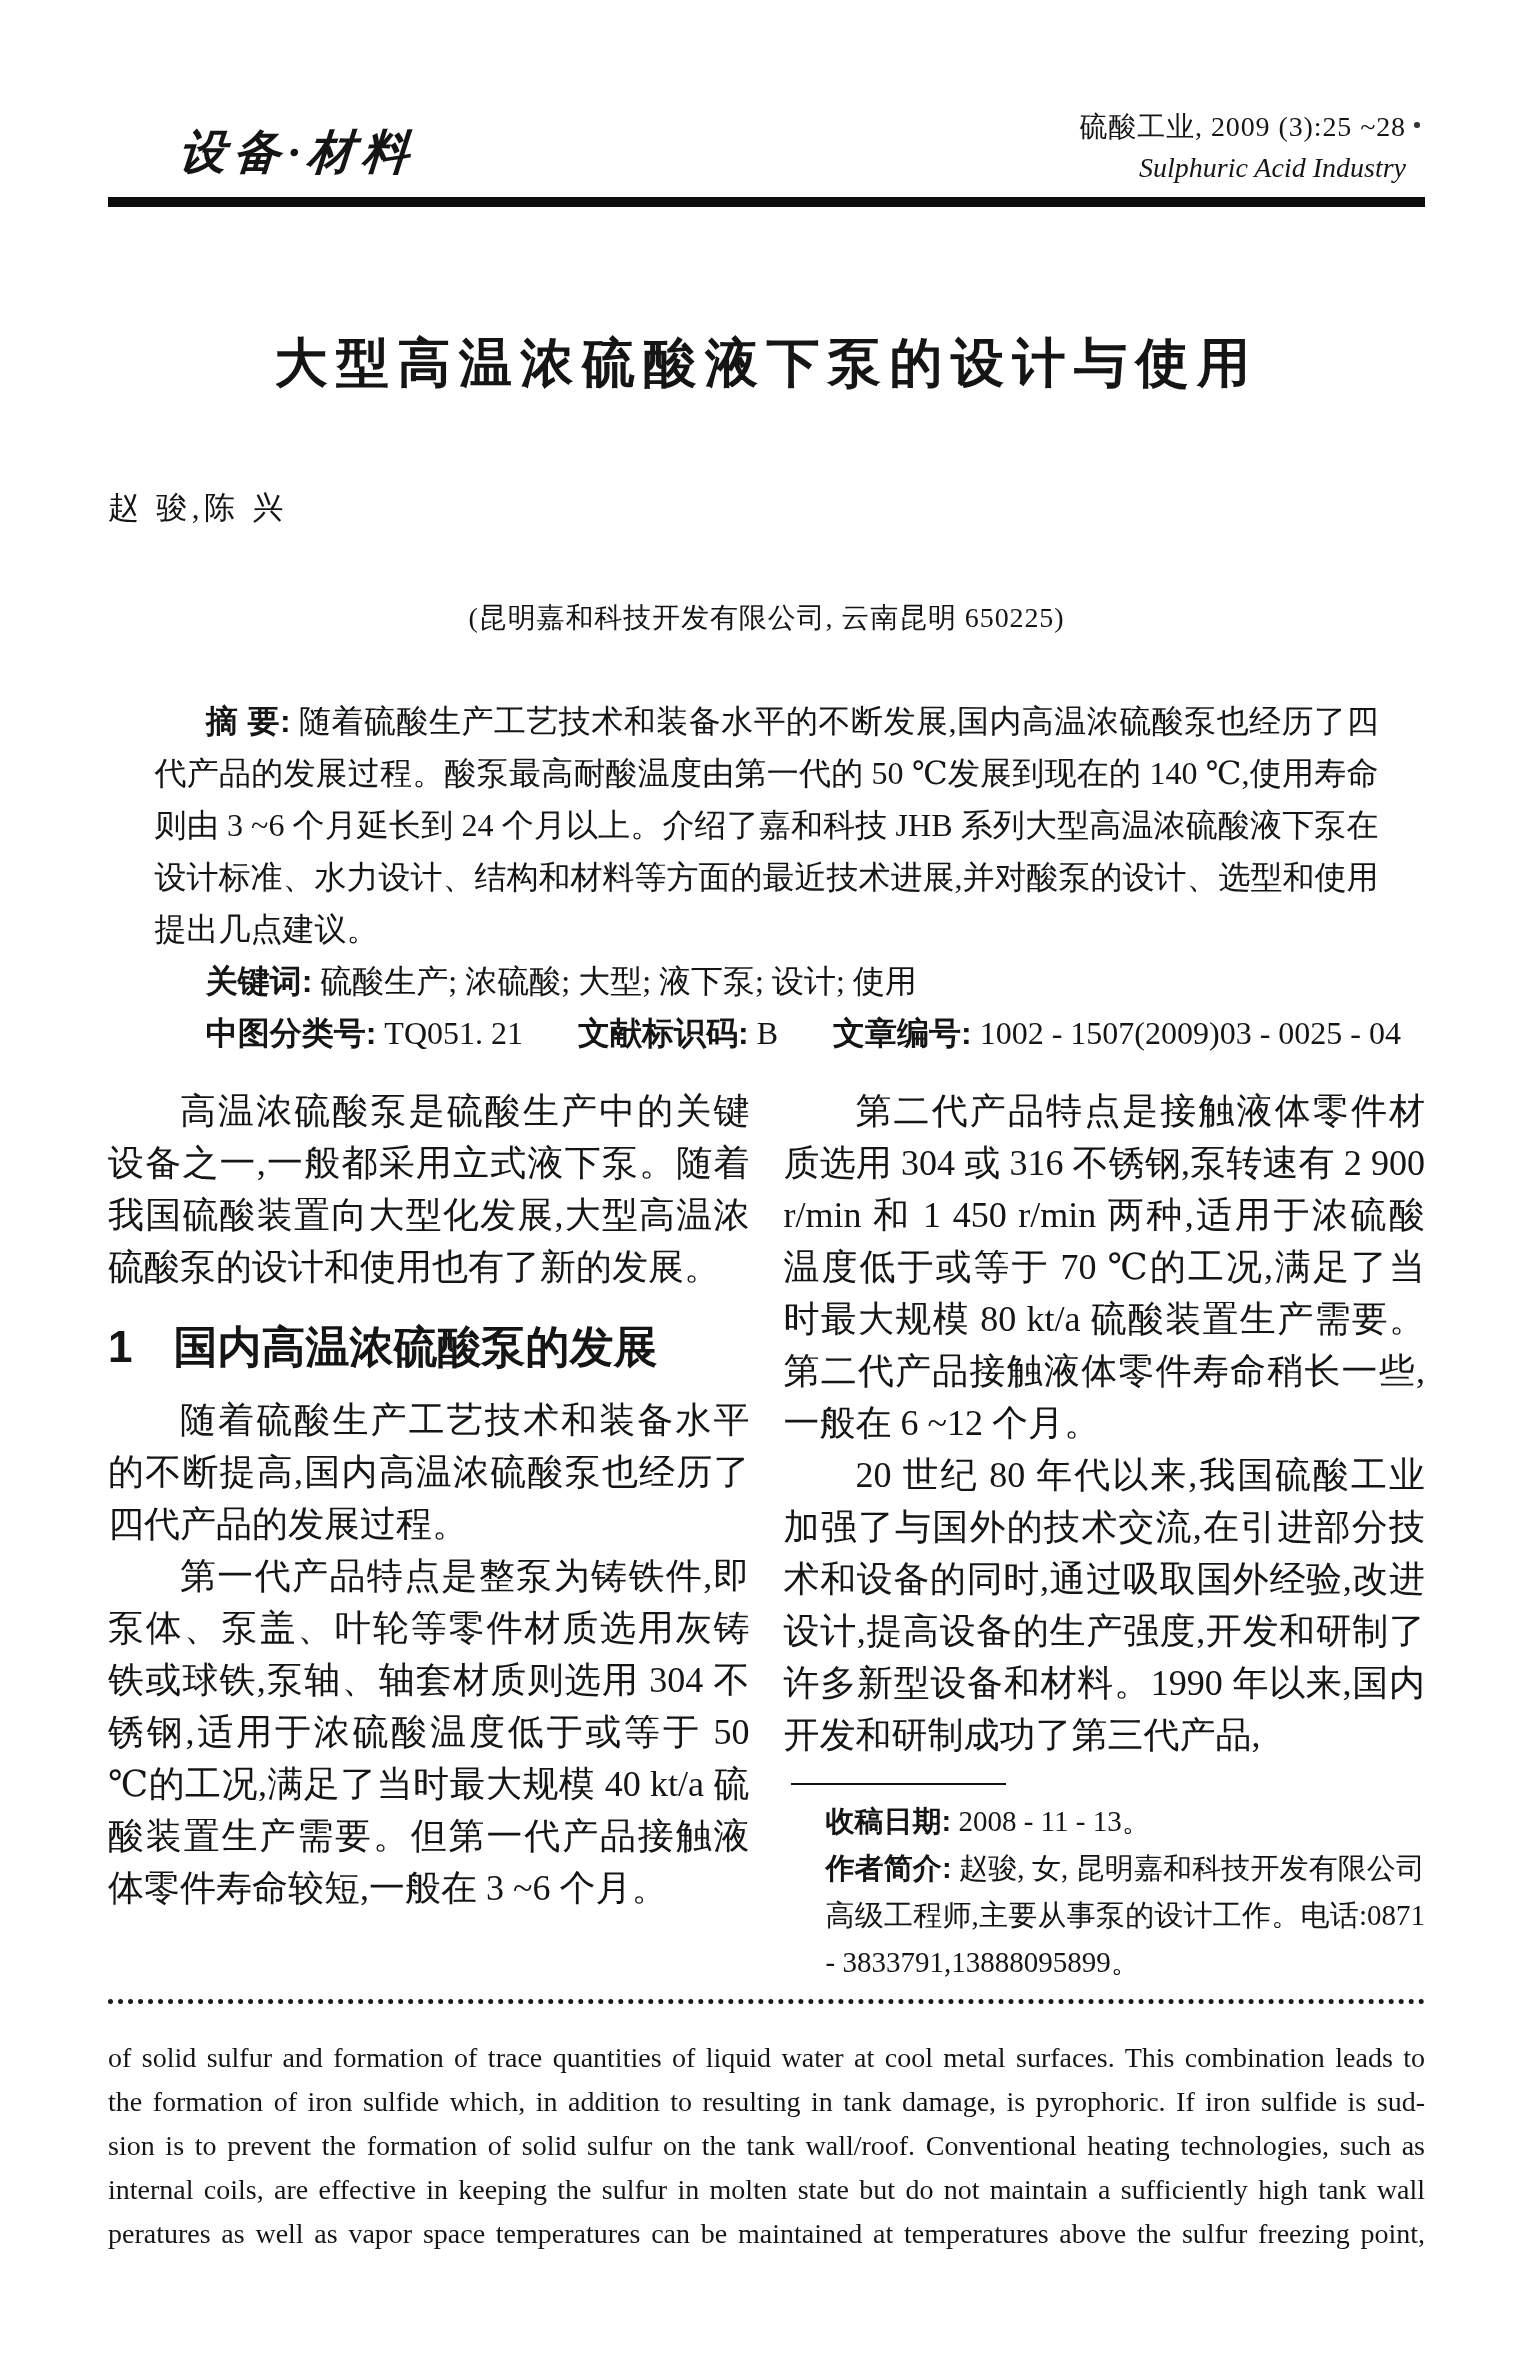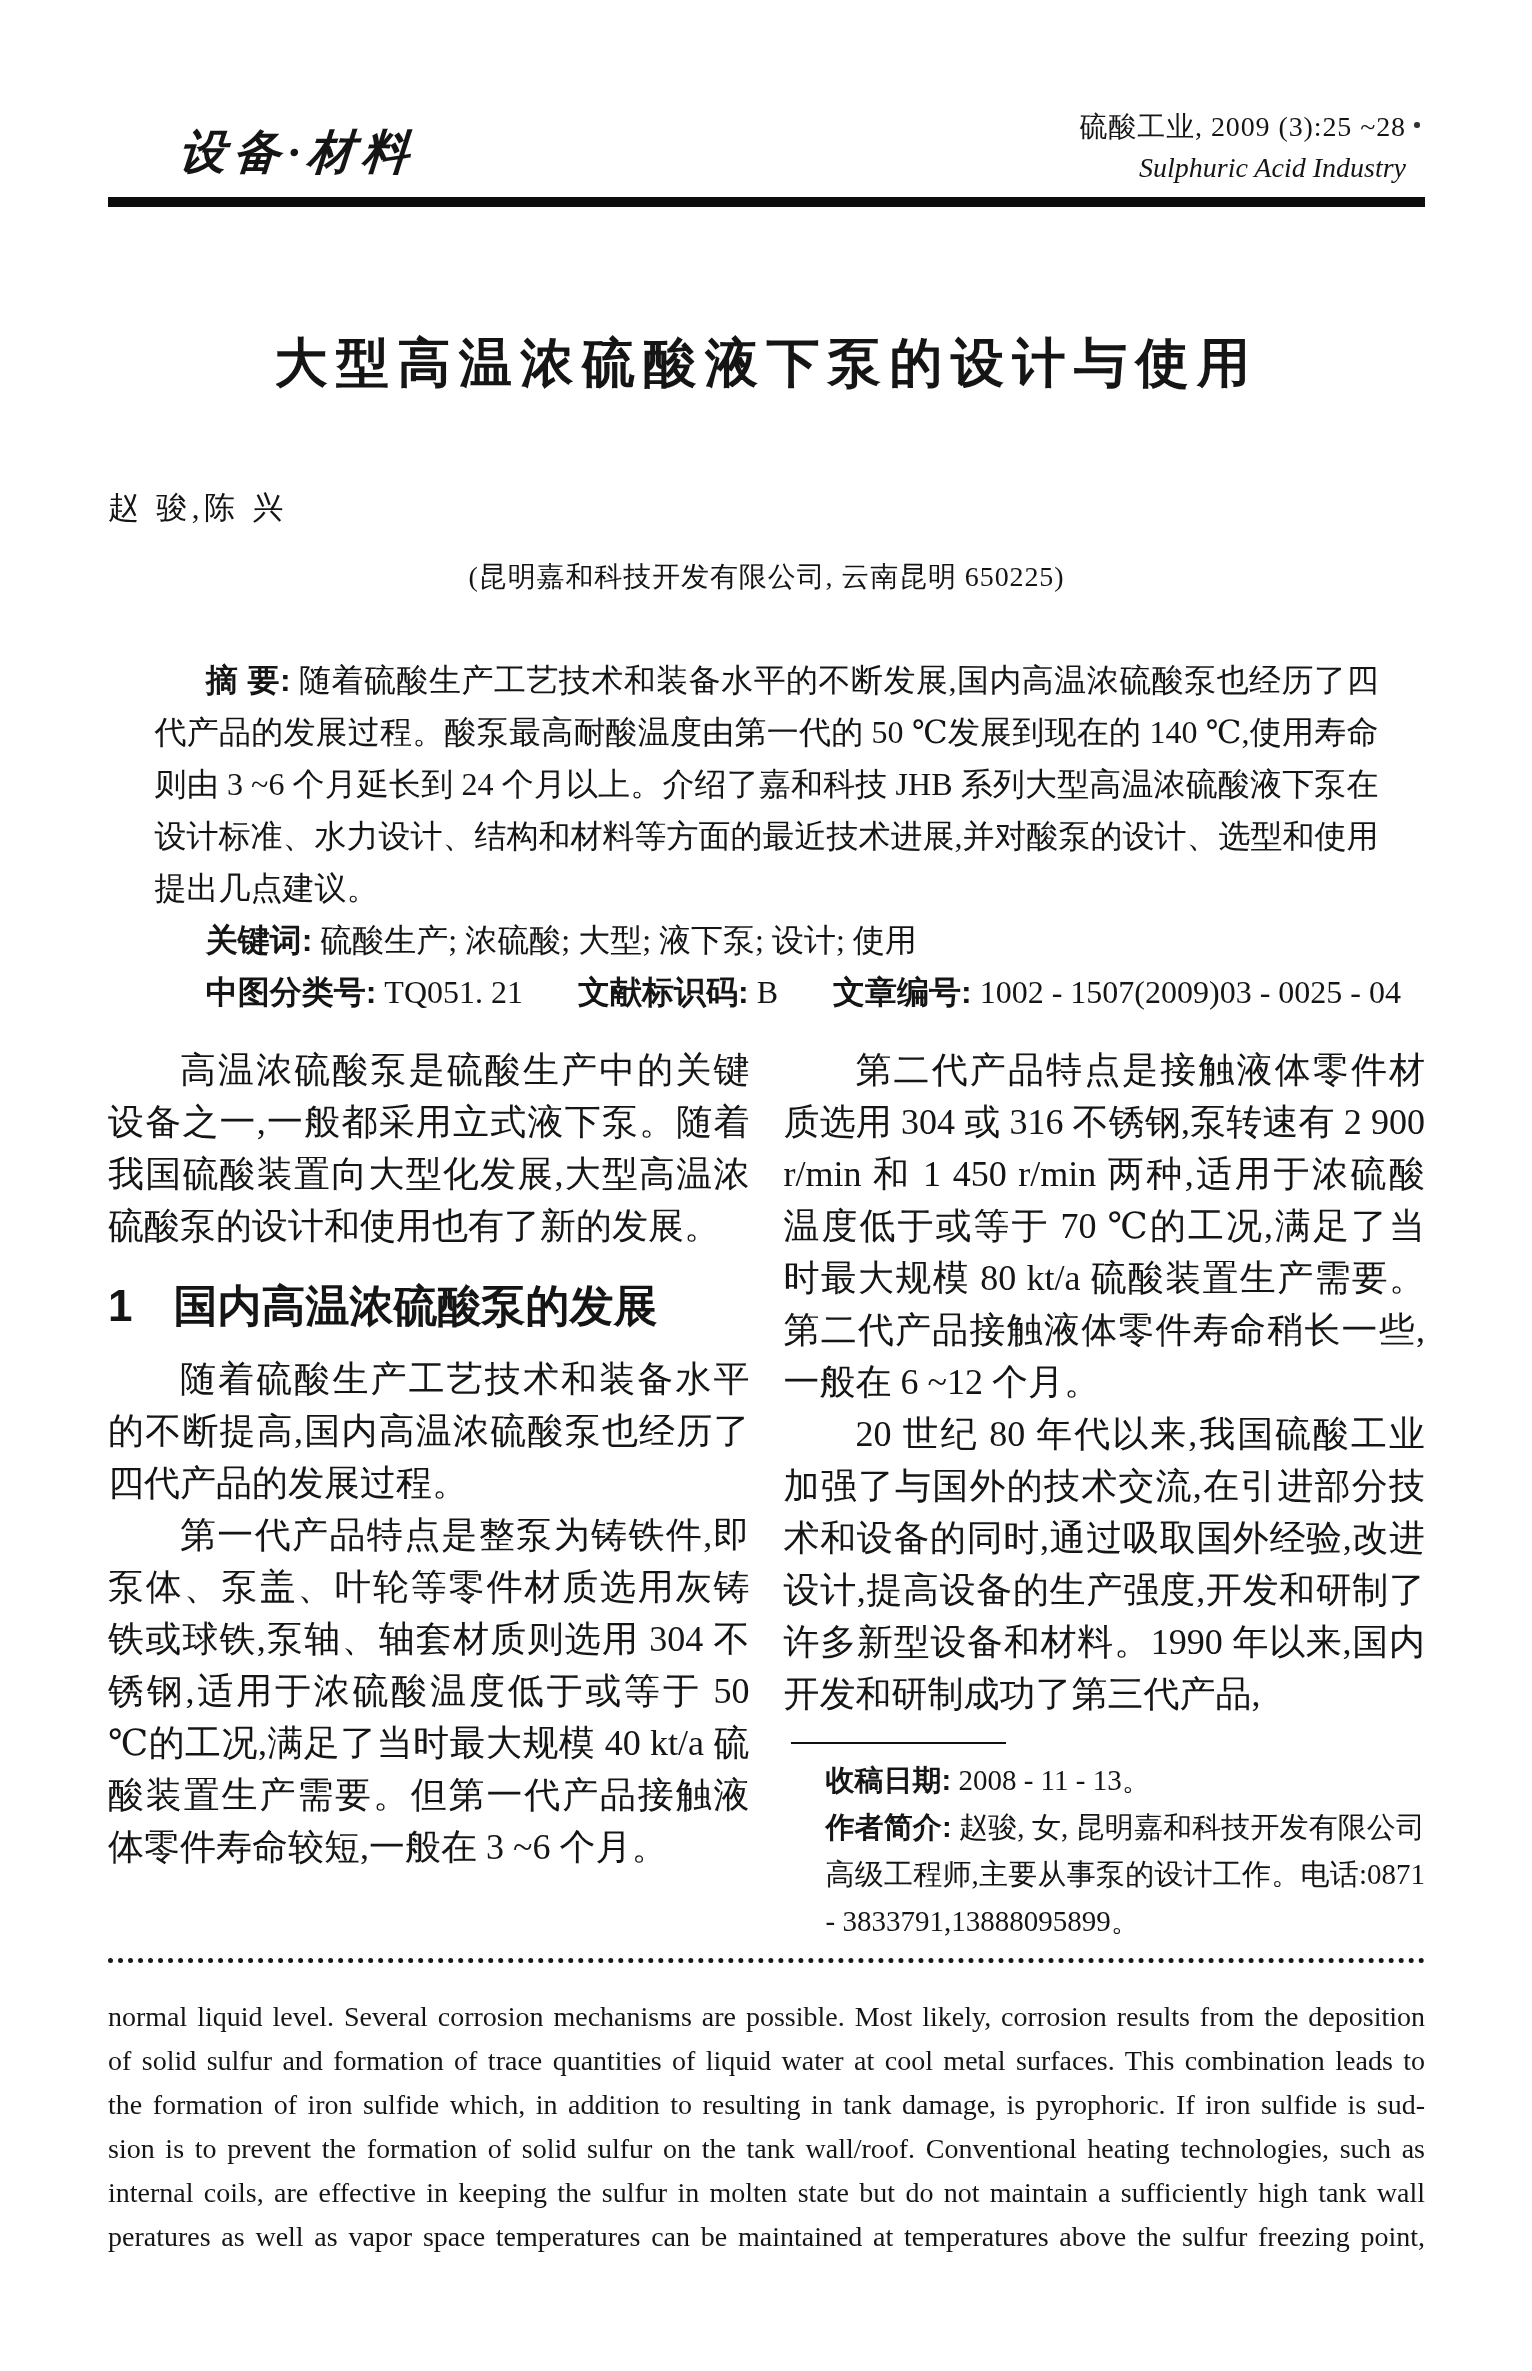--- a/index.html
+++ b/index.html
@@ -44,21 +44,21 @@
     font-weight: bold;
     letter-spacing: 8.5px;
   }
   .authors {
     margin-top: 87px;
     text-align: left;
     font-size: 31px;
     letter-spacing: 4.7px;
   }
   .affiliation {
-    margin-top: 29px;
+    margin-top: 70px;
     text-align: center;
     font-size: 28px;
     letter-spacing: 0.9px;
   }
   
   .abstract-block {
     width: 1224px;
     margin: 58px auto 0 auto;
     font-size: 32px;
     line-height: 52px;
@@ -145,21 +145,20 @@
           <p><span class="b-label">收稿日期:</span> <span>2008 - 11 - 13。</span></p>
           <p><span class="b-label">作者简介:</span> <span>赵骏, 女, 昆明嘉和科技开发有限公司高级工程师,主要从事泵的设计工作。电话:0871 - 3833791,13888095899。</span></p>
         </div>
       </div>
     </div>
   </div>
 
   <div class="dotted-sep"></div>
 
   <div class="english-block">
-    <div class="en-line">normal liquid level. Several corrosion mechanisms are possible. Most likely, corrosion results from the deposition</div>
     <div class="en-line">of solid sulfur and formation of trace quantities of liquid water at cool metal surfaces. This combination leads to</div>
     <div class="en-line">the formation of iron sulfide which, in addition to resulting in tank damage, is pyrophoric. If iron sulfide is sud-</div>
     <div class="en-line">sion is to prevent the formation of solid sulfur on the tank wall/roof. Conventional heating technologies, such as</div>
     <div class="en-line">internal coils, are effective in keeping the sulfur in molten state but do not maintain a sufficiently high tank wall</div>
     <div class="en-line">peratures as well as vapor space temperatures can be maintained at temperatures above the sulfur freezing point,</div>
 
   </div>
 </div>
 
 

